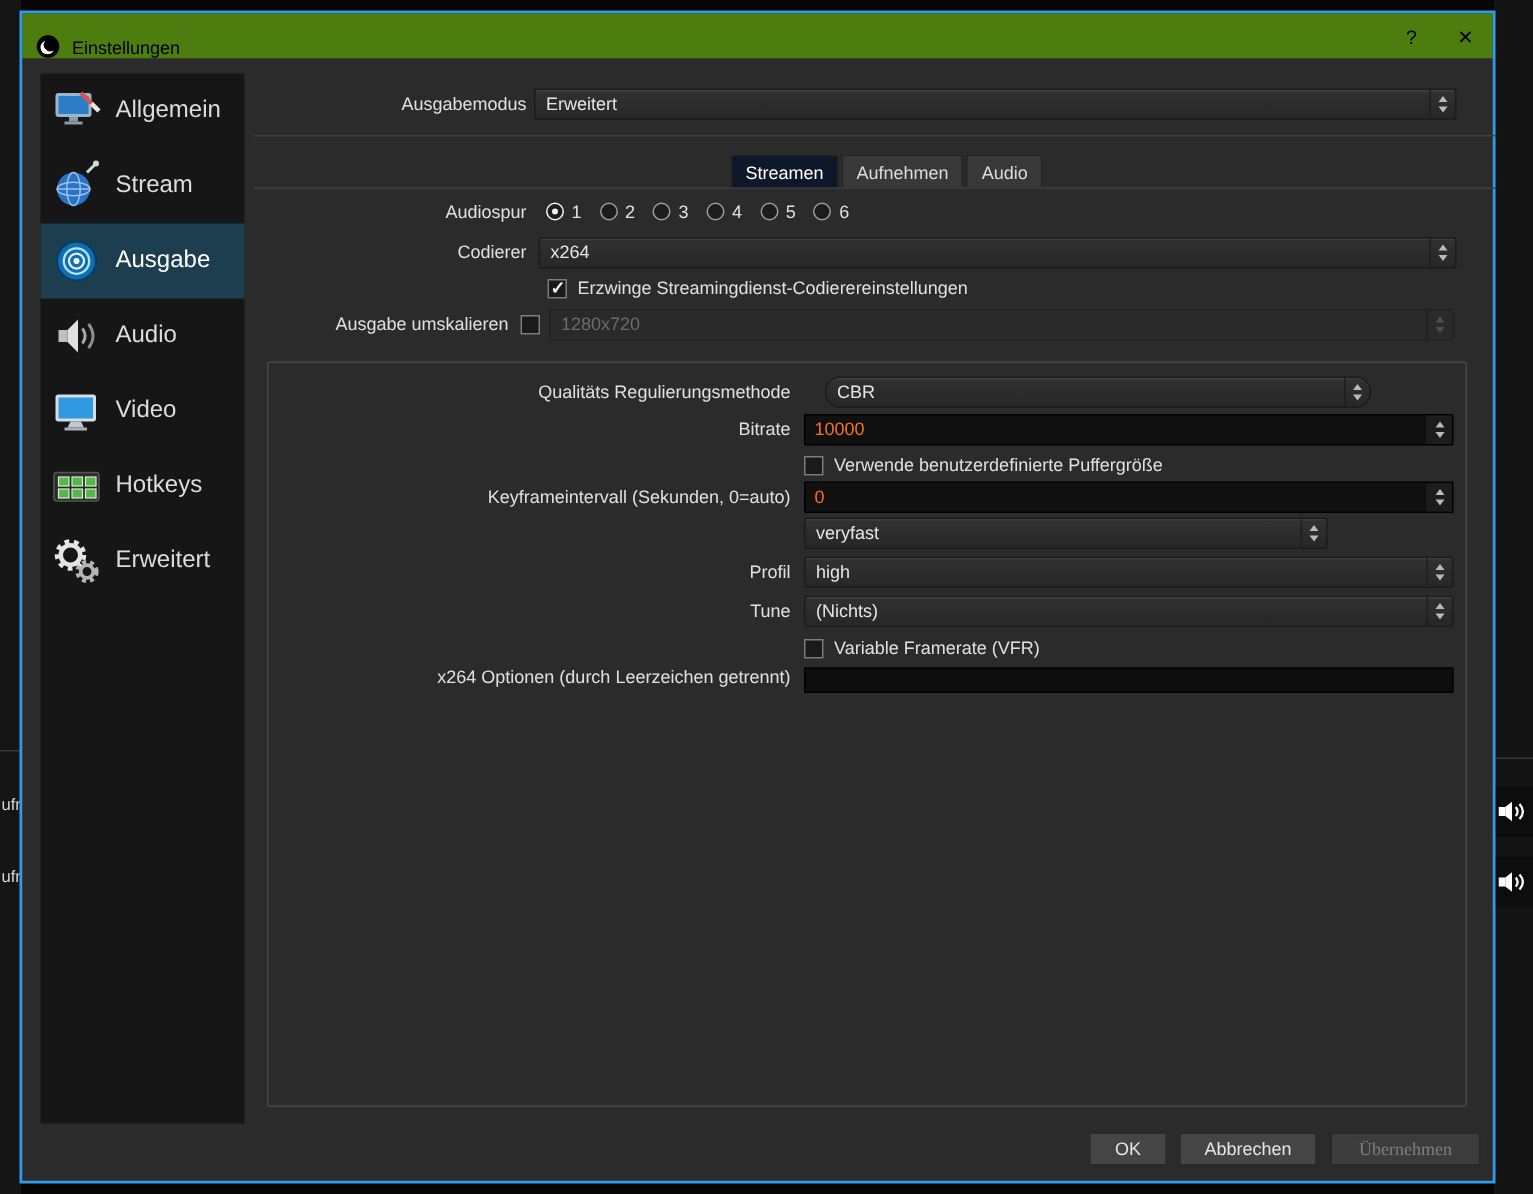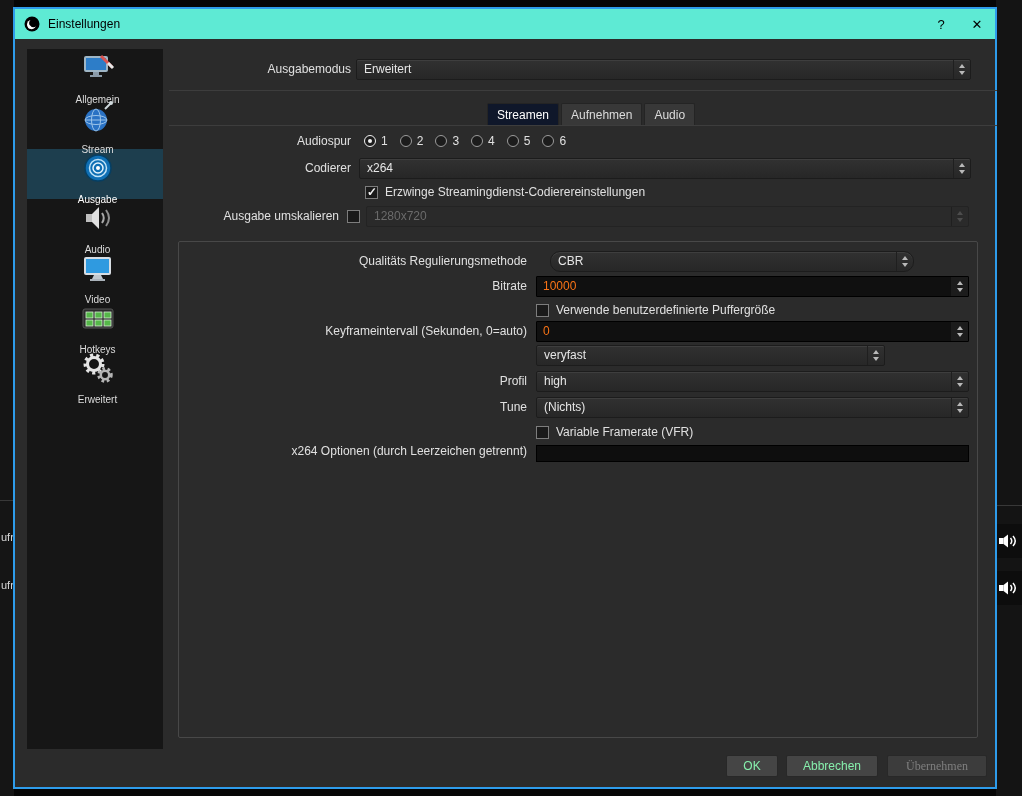--- a/index.html
+++ b/index.html
@@ -12,31 +12,31 @@
   .bg-right { position:absolute; right:0; top:0; width:26px; height:796px; background:#141414; overflow:hidden; }
   .bg-top    { position:absolute; top:0; left:0; width:100%; height:8px; background:#060606; }
   .bg-bottom { position:absolute; bottom:0; left:0; width:100%; height:8px; background:#060606; }
   .bg-frag { position:absolute; left:1px; color:#d8d8d8; font-size:11px; white-space:nowrap; }
   .bg-line { position:absolute; left:0; width:100%; height:1px; background:#383838; }
   .vol-row { position:absolute; left:0; width:26px; height:34px; background:#0d0d0d; display:flex; align-items:center; padding-left:3px; }
 
   
   .dialog { position:absolute; left:14px; top:8px; width:982px; height:780px;
             background:#2b2b2b; border:1px solid #2e9ceb; box-shadow:0 0 0 1px #2e9ceb; }
-  .titlebar { height:30px; background:#5eead4; display:flex; align-items:center; padding-left:9px; }
+  .titlebar { height:30px; background:#4d7c0f; display:flex; align-items:flex-end; padding-left:9px; }
   .tb-title { font-size:12px; color:#000; margin-left:8px; }
   .tb-spacer { flex:1; }
   .tb-btn { width:36px; height:30px; display:flex; align-items:center; justify-content:center;
             color:#000; font-size:13px; cursor:default; }
   .content { position:absolute; top:30px; left:0; right:0; bottom:0; background:#2b2b2b; }
 
   
   .sidebar { position:absolute; left:12px; top:10px; width:136px; height:700px; background:#161616; }
   .side-item { height:50px; display:flex; align-items:center; gap:7px; padding-left:5px;
-               color:#dcdcdc; font-size:10px;flex-direction:column; }
+               color:#dcdcdc; font-size:16px; }
   .side-item.selected { background:#1d3e4e; color:#fff; }
   .side-icon { width:38px; height:38px; flex:0 0 38px; display:flex; align-items:center; justify-content:center; }
 
   
   .flabel { position:absolute; color:#e0e0e0; font-size:12px; white-space:nowrap; height:21px; line-height:21px; }
   .hline { position:absolute; height:1px; background:#3d3d3d; }
 
   .combo { position:absolute; height:21px; background:linear-gradient(#313131,#272727);
            border:1px solid #1c1c1c; border-radius:2px; box-shadow:inset 0 1px 0 #3e3e3e; }
   .combo .val { display:block; padding-left:7px; padding-right:20px; font-size:12px; color:#e6e6e6;
@@ -69,21 +69,21 @@
   .radio.selected::after { content:""; position:absolute; left:3px; top:3px; width:4px; height:4px;
                            border-radius:50%; background:#f2f2f2; }
 
   .tabbar { position:absolute; display:flex; gap:2px; }
   .tab { height:22px; padding:0 9px; display:flex; align-items:center; font-size:12px; color:#dcdcdc;
          background:#383838; border:1px solid #242424; border-bottom:none; border-radius:2px 2px 0 0; }
   .tab.active { background:#0f172a; color:#fff;text-align:right; }
 
   .groupbox { position:absolute; border:1px solid #484848; border-radius:2px; }
 
-  .btn { position:absolute; height:22px; background:#454545; border:1px solid #282828; color:#86efac;
+  .btn { position:absolute; height:22px; background:#454545; border:1px solid #282828; color:#e5e5e5;
          font-size:12px; display:flex; align-items:center; justify-content:center; border-radius:2px; }
   .btn.disabled { color:#7f7f7f; background:#3c3c3c; }
 </style>
 </head>
 <body>
 
 <div id="screen">
 
   <div class="bg-top"></div>
   <div class="bg-bottom"></div>

